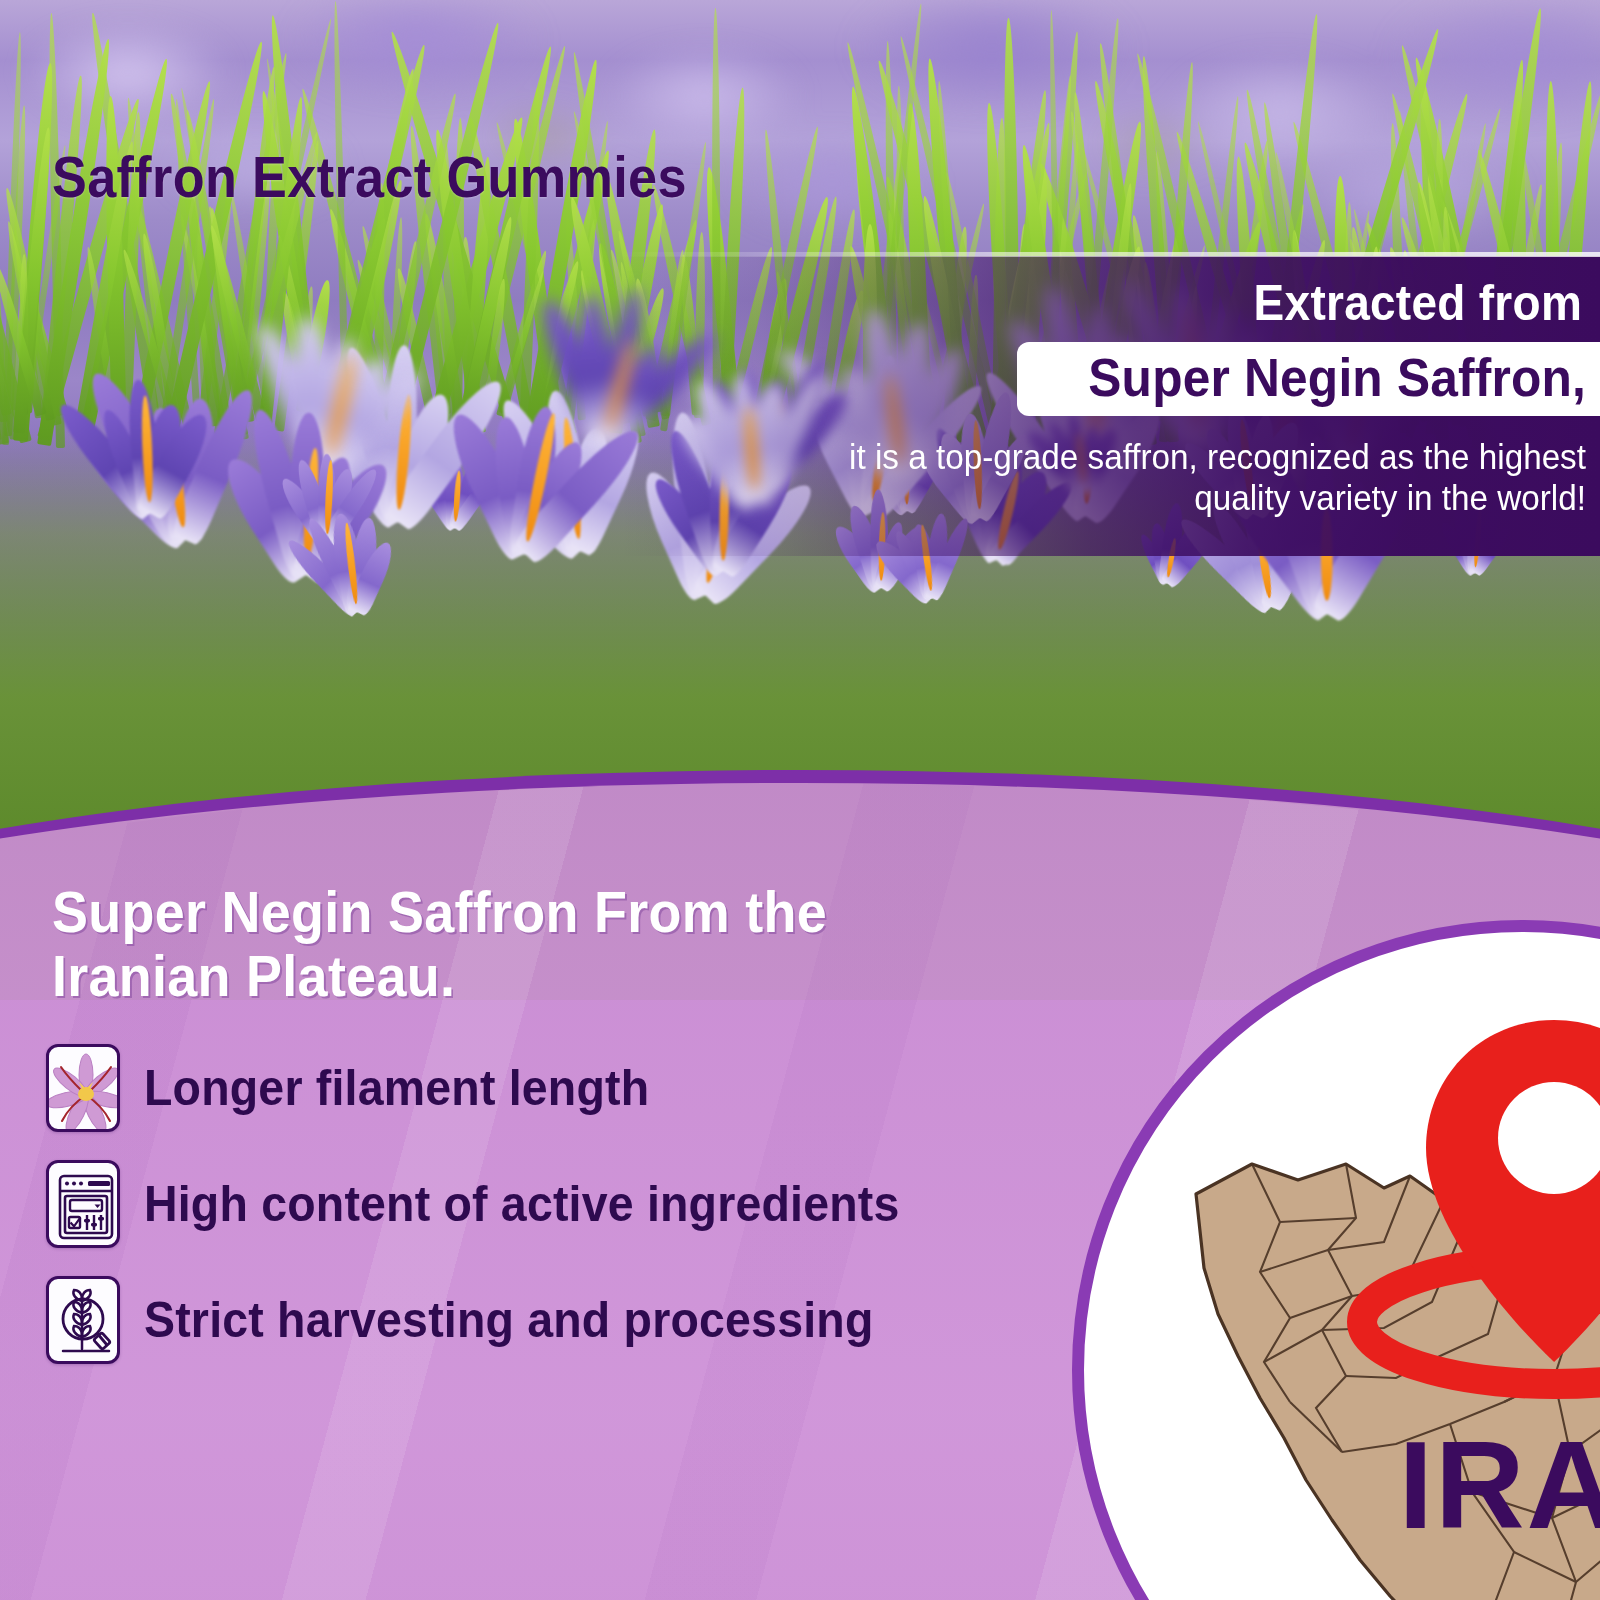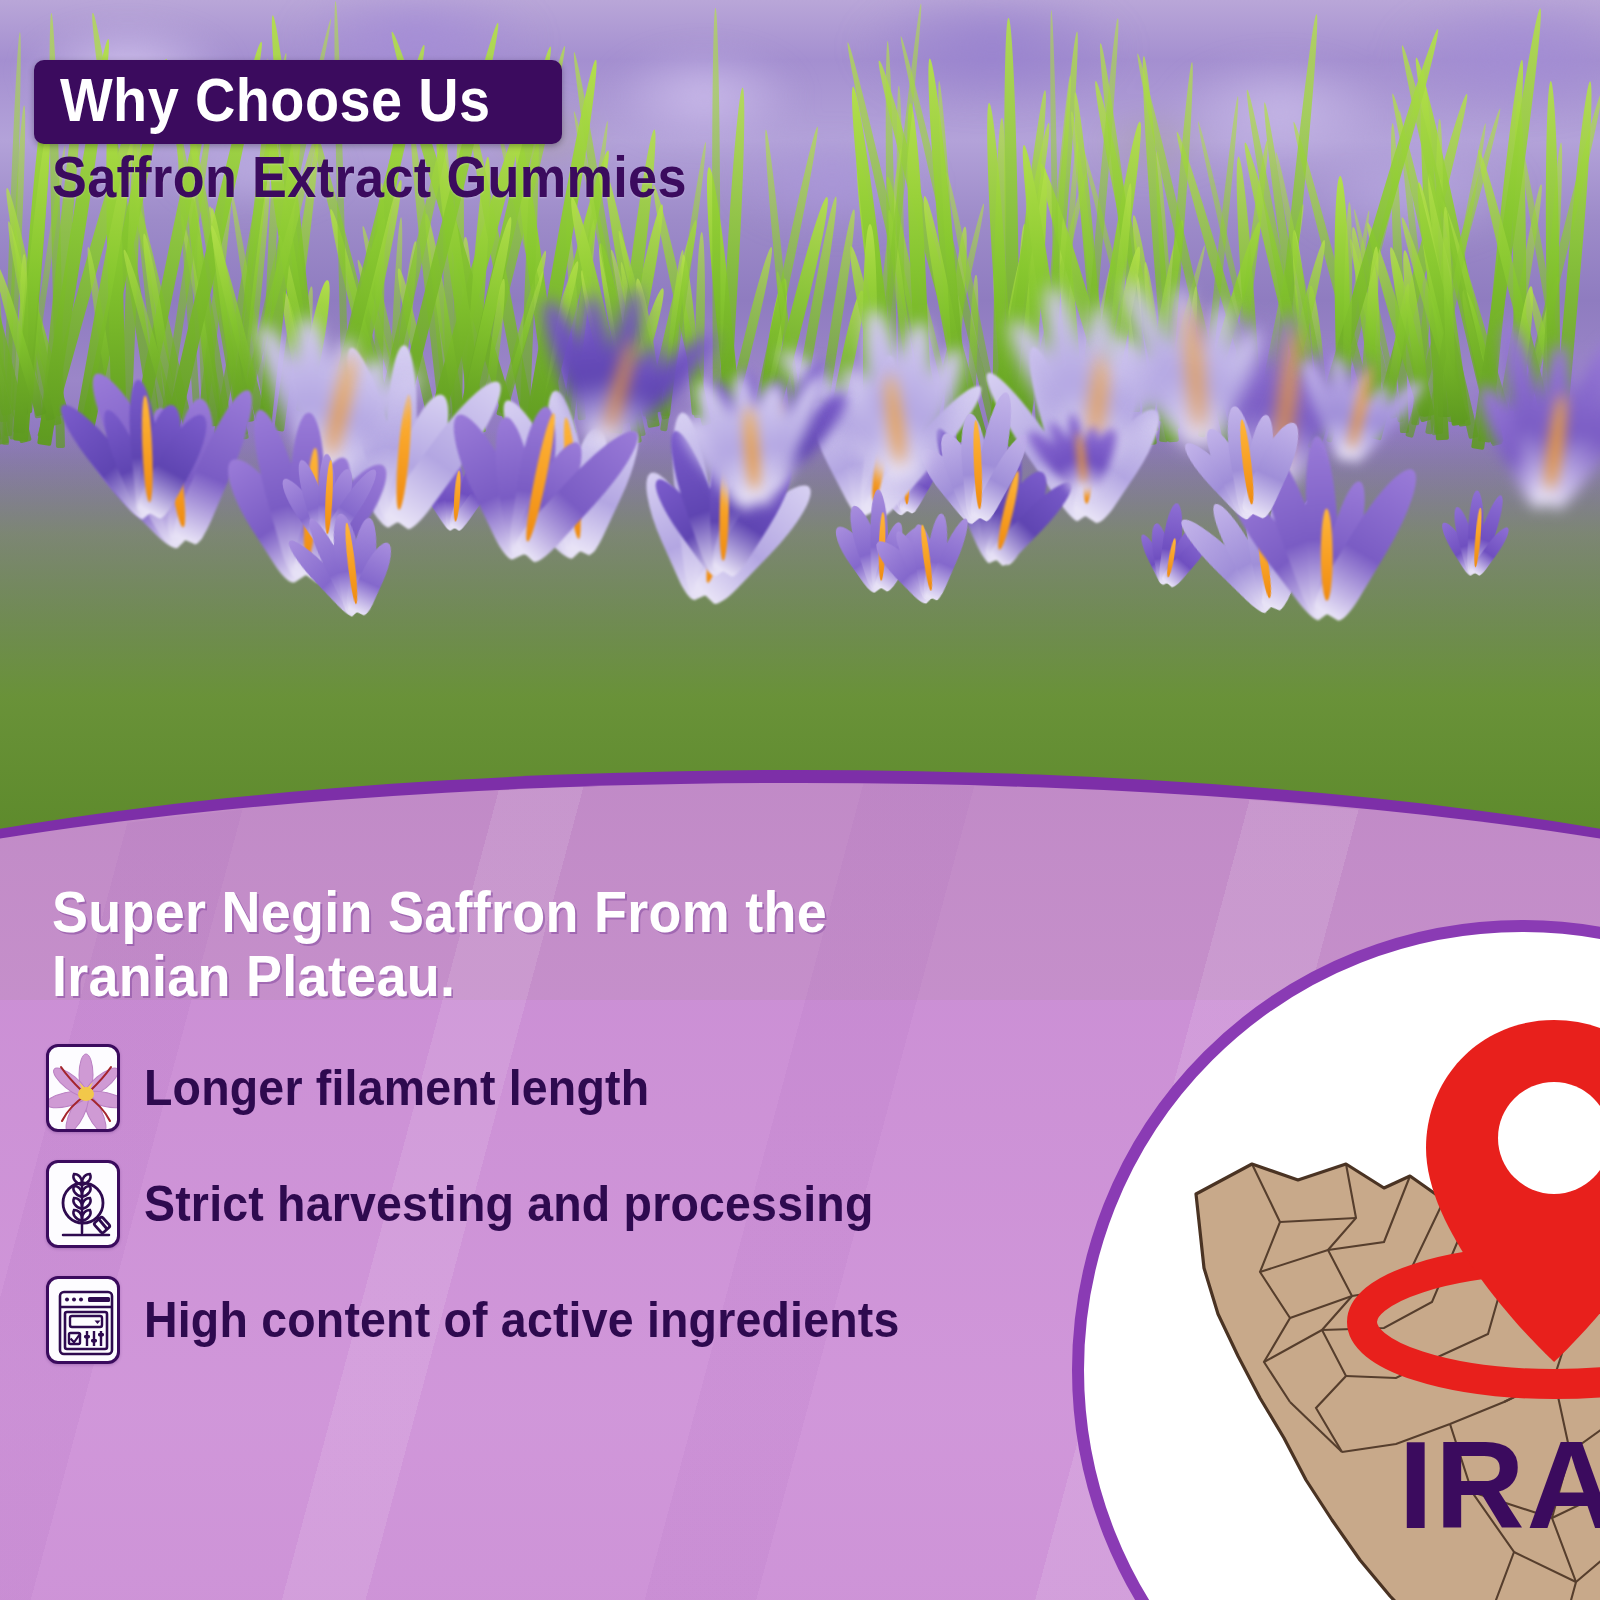--- a/index.html
+++ b/index.html
@@ -764,25 +764,30 @@
           <div class="petal" style="width:24px;height:124px;margin-left:-12px;background:linear-gradient(180deg,#a88ede 0%,#8468cc 58%,#e9e4f7 100%);transform:rotate(-34deg);"></div>
           <div class="petal" style="width:23px;height:132px;margin-left:-11px;background:linear-gradient(180deg,#a88ede 0%,#8468cc 58%,#e9e4f7 100%);transform:rotate(-17deg);"></div>
           <div class="petal" style="width:32px;height:126px;margin-left:-16px;background:linear-gradient(180deg,#a88ede 0%,#8468cc 58%,#e9e4f7 100%);transform:rotate(0deg);"></div>
           <div class="petal" style="width:30px;height:120px;margin-left:-15px;background:linear-gradient(180deg,#a88ede 0%,#8468cc 58%,#e9e4f7 100%);transform:rotate(17deg);"></div>
           <div class="petal" style="width:29px;height:96px;margin-left:-15px;background:linear-gradient(180deg,#a88ede 0%,#8468cc 58%,#e9e4f7 100%);transform:rotate(34deg);"></div>
           <div class="stigma" style="height:104px;margin-left:-4px;transform:rotate(3deg);"></div>
         </div>
       </div>
   </div>
 
-  <div class="why-badge">
-    <span>Why Choose Us</span>
+  <div class="subtitle">Saffron Extract Gummies</div>
+
+  <div class="callout">
+    <div class="topline"></div>
+    <div class="extracted">Extracted from</div>
+    <div class="neginbox">
+      <span>Super Negin Saffron,</span>
+    </div>
+    <div class="desc">it is a top-grade saffron, recognized as the highest quality variety in the world!</div>
   </div>
-  <div class="subtitle">Saffron Extract Gummies</div>
-
 
   <div class="pink-wrap">
     <div class="pink-panel">
       <div class="pink-texture"></div>
     </div>
   </div>
 
   <div class="sec-heading">Super Negin Saffron From the Iranian Plateau.</div>
 
   <div class="features">
@@ -805,45 +810,20 @@
               <path d="M0,0 C  8,-8  17,-16  25,-28"></path>
               <path d="M0,0 C -9,6 -18,14 -24,26"></path>
               <path d="M0,0 C  9,6  18,14  24,26"></path>
             </g>
             <path d="M0,2 L-7,-13 L0,-6 L7,-13 Z" fill="#f4cf55"></path>
             <ellipse cx="0" cy="-1" rx="8" ry="7" fill="#f2c84a"></ellipse>
           </g>
         </svg>
       </div>
       <div class="feat-label">Longer filament length</div>
-    </div>
-
-    <div class="feature">
-      <div class="feat-icon">
-        <svg viewBox="0 0 74 88" width="74" height="88">
-          <g stroke="#2e0a4f" fill="none" stroke-width="2.5" stroke-linecap="round">
-            <line x1="33" y1="18" x2="33" y2="70"></line>
-            <path d="M33,22 C26,20 23,15 25,11 C30,11 33,15 33,20"></path>
-            <path d="M33,22 C40,20 43,15 41,11 C36,11 33,15 33,20"></path>
-            <path d="M33,34 C26,32 23,27 25,23 C30,23 33,27 33,32"></path>
-            <path d="M33,34 C40,32 43,27 41,23 C36,23 33,27 33,32"></path>
-            <path d="M33,46 C26,44 23,39 25,35 C30,35 33,39 33,44"></path>
-            <path d="M33,46 C40,44 43,39 41,35 C36,35 33,39 33,44"></path>
-            <path d="M33,58 C26,56 23,51 25,47 C30,47 33,51 33,56"></path>
-            <path d="M33,58 C40,56 43,51 41,47 C36,47 33,51 33,56"></path>
-            <line x1="14" y1="72" x2="60" y2="72"></line>
-          </g>
-          <g stroke="#2e0a4f" fill="none" stroke-width="2.8">
-            <circle cx="34" cy="40" r="20"></circle>
-            <line x1="48" y1="54" x2="58" y2="66"></line>
-            <rect x="47.5" y="55.5" width="11" height="13" rx="2" transform="rotate(-42 53 62)"></rect>
-          </g>
-        </svg>
-      </div>
-      <div class="feat-label">Strict harvesting and processing</div>
     </div>
 
     <div class="feature">
       <div class="feat-icon">
         <svg viewBox="0 0 74 88" width="74" height="88">
           <g stroke="#2e0a4f" fill="none" stroke-width="2.6">
             <rect x="11" y="13" width="52" height="62" rx="4"></rect>
             <line x1="11" y1="28" x2="63" y2="28"></line>
             <rect x="16" y="33" width="42" height="37" rx="2"></rect>
           </g>
@@ -867,20 +847,45 @@
           <g fill="#2e0a4f">
             <rect x="35" y="56" width="6" height="3.4" rx="1.4"></rect>
             <rect x="42" y="60" width="6" height="3.4" rx="1.4"></rect>
             <rect x="49" y="54" width="6" height="3.4" rx="1.4"></rect>
           </g>
         </svg>
       </div>
       <div class="feat-label">High content of active ingredients</div>
     </div>
 
+    <div class="feature">
+      <div class="feat-icon">
+        <svg viewBox="0 0 74 88" width="74" height="88">
+          <g stroke="#2e0a4f" fill="none" stroke-width="2.5" stroke-linecap="round">
+            <line x1="33" y1="18" x2="33" y2="70"></line>
+            <path d="M33,22 C26,20 23,15 25,11 C30,11 33,15 33,20"></path>
+            <path d="M33,22 C40,20 43,15 41,11 C36,11 33,15 33,20"></path>
+            <path d="M33,34 C26,32 23,27 25,23 C30,23 33,27 33,32"></path>
+            <path d="M33,34 C40,32 43,27 41,23 C36,23 33,27 33,32"></path>
+            <path d="M33,46 C26,44 23,39 25,35 C30,35 33,39 33,44"></path>
+            <path d="M33,46 C40,44 43,39 41,35 C36,35 33,39 33,44"></path>
+            <path d="M33,58 C26,56 23,51 25,47 C30,47 33,51 33,56"></path>
+            <path d="M33,58 C40,56 43,51 41,47 C36,47 33,51 33,56"></path>
+            <line x1="14" y1="72" x2="60" y2="72"></line>
+          </g>
+          <g stroke="#2e0a4f" fill="none" stroke-width="2.8">
+            <circle cx="34" cy="40" r="20"></circle>
+            <line x1="48" y1="54" x2="58" y2="66"></line>
+            <rect x="47.5" y="55.5" width="11" height="13" rx="2" transform="rotate(-42 53 62)"></rect>
+          </g>
+        </svg>
+      </div>
+      <div class="feat-label">Strict harvesting and processing</div>
+    </div>
+
 
   </div>
 
   <div class="map-circle">
     <div class="map-inner">
       <svg viewBox="0 0 900 900" width="900" height="900">
 
         <g>
           <path d="M112,262 L168,232 L214,248 L262,232 L300,256 L326,244 L360,268
                    L398,252 L440,276 L478,264 L520,292 L560,282 L604,312 L646,306

